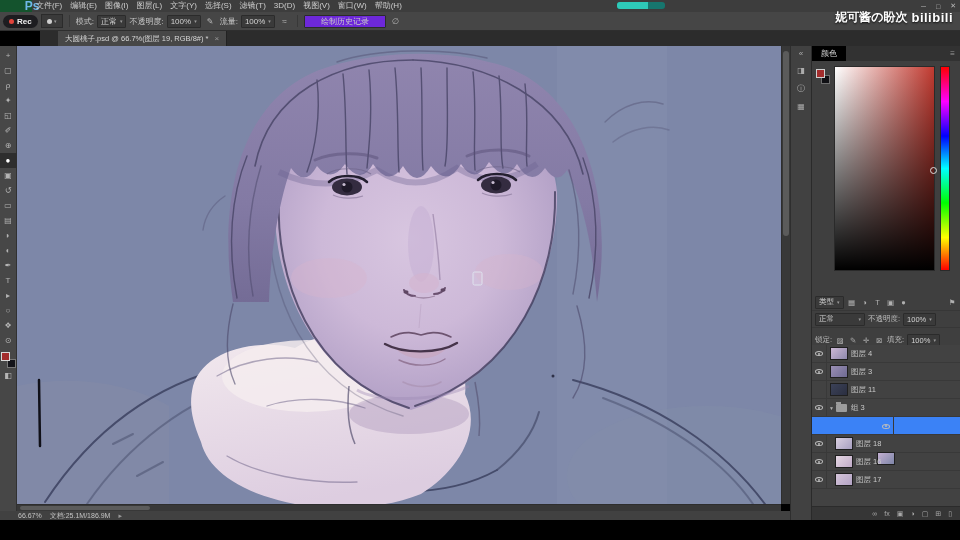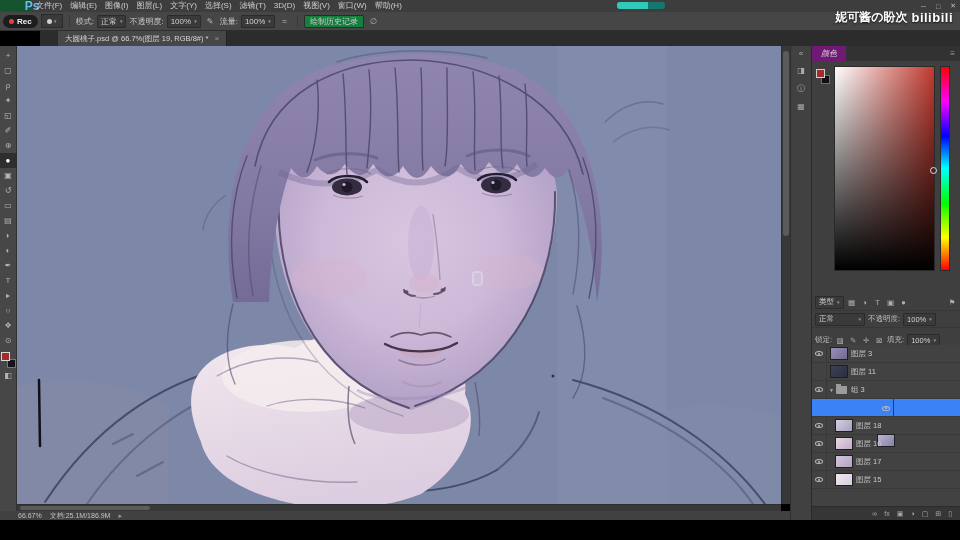--- a/index.html
+++ b/index.html
@@ -34,21 +34,21 @@
   .rec-dot { width:5px; height:5px; border-radius:50%; background:#e2443b; }
   .tool-preview { width:22px; height:14px; background:#3a3a3a; border:1px solid #2b2b2b;
                   display:flex; align-items:center; justify-content:center; gap:2px; color:#cfcfcf; }
   .tool-preview .dot { width:5px; height:5px; border-radius:50%; background:#cfcfcf; }
   .sep { width:1px; height:12px; background:#383838; margin:0 3px; }
   .dd { display:inline-flex; align-items:center; gap:3px; background:#3a3a3a; border:1px solid #2b2b2b;
         height:13px; padding:0 3px; border-radius:1px; color:#d2d2d2; white-space:nowrap; }
   .caret { font-size:5px; color:#9a9a9a; }
   .opt-icon { width:13px; height:13px; display:flex; align-items:center; justify-content:center;
               color:#b5b5b5; font-size:8px; }
-  .btn { background:#15803d; border:1px solid #2b2b2b; height:13px; padding:0 5px; display:inline-flex;
+  .btn { background:#6d28d9; border:1px solid #2b2b2b; height:13px; padding:0 16px; display:inline-flex;
          align-items:center; border-radius:1px; color:#c9c9c9; white-space:nowrap; }
   .lbl { white-space:nowrap; }
 
   
   .tabbar { position:absolute; top:31px; left:0; width:960px; height:15px; background:#2c2c2c;margin-left:40px; }
   .doc-tab { position:absolute; left:18px; top:0; height:15px; background:#474747; display:flex;
              align-items:center; gap:6px; padding:0 7px; font-size:7.5px; color:#d6d6d6;
              border-right:1px solid #222; white-space:nowrap; }
   .tab-close { color:#999; font-size:8px; }
 
@@ -80,21 +80,21 @@
 
   
   .rail { position:absolute; left:790px; top:46px; width:21px; height:474px; background:#414141;
           border-left:1px solid #2e2e2e; display:flex; flex-direction:column; align-items:center;
           padding-top:3px; gap:8px; color:#ababab; font-size:8px; }
 
   
   .panels { position:absolute; left:811px; top:46px; width:149px; height:474px; background:#3f3f3f;
             border-left:1px solid #2a2a2a; font-size:8px; }
   .cpanel-header { height:15px; background:#323232; display:flex; align-items:center; color:#d8d8d8; }
-  .cpanel-tab { background:#701a75; height:15px; padding:0 9px; display:flex; align-items:center;font-style:italic; }
+  .cpanel-tab { background:#000000; height:15px; padding:0 9px; display:flex; align-items:center; }
   .panel-menu-icon { margin-left:auto; padding-right:5px; color:#9b9b9b; }
   .cpanel-body { position:relative; height:218px; }
   .mini-fg { position:absolute; left:4px; top:8px; width:9px; height:9px; background:#a22c2c; border:1px solid #cfcfcf; z-index:2; }
   .mini-bg { position:absolute; left:9px; top:14px; width:9px; height:9px; background:#101014; border:1px solid #6e6e6e; }
   .sat-square { position:absolute; left:22px; top:5px; width:101px; height:205px; border:1px solid #2a2a2a;
                 background-image:linear-gradient(to top,#000,rgba(0,0,0,0)),linear-gradient(to right,#fff,#c13a30); }
   .sat-cursor { position:absolute; left:95px; top:100px; width:7px; height:7px; border:1px solid #dcdcdc;
                 border-radius:50%; }
   .hue-strip { position:absolute; left:128px; top:5px; width:10px; height:205px; border:1px solid #2a2a2a;
                background:linear-gradient(to bottom,#ff0000,#ff00ff 17%,#0000ff 34%,#00ffff 50%,#00ff00 67%,#ffff00 84%,#ff0000); }
@@ -434,20 +434,27 @@
       <span class="licon">⊠</span>
       <span class="lbl">填充:</span>
       <div class="dd">
         <span>100%</span>
         <span class="caret">▾</span>
       </div>
     </div>
 
     <div class="layer-list">
 
+      <div class="layer-row">
+        <div class="eye-cell">
+            <span class="eye"></span>
+          </div>
+        <span class="thumb" style="background:linear-gradient(135deg,#cdb9d6,#8d87ab);"></span>
+        <span class="layer-name">图层 4</span>
+      </div>
 
       <div class="layer-row">
         <div class="eye-cell">
             <span class="eye"></span>
           </div>
         <span class="thumb" style="background:linear-gradient(135deg,#9b8fb5,#6e6a92);"></span>
         <span class="layer-name">图层 3</span>
       </div>
 
       <div class="layer-row hidden-layer">
@@ -496,28 +503,20 @@
 
       <div class="layer-row">
         <div class="eye-cell">
             <span class="eye"></span>
           </div>
         <span class="indent"></span>
         <span class="thumb" style="background:linear-gradient(135deg,#d5c5da,#b3a3c4);"></span>
         <span class="layer-name">图层 17</span>
       </div>
 
-      <div class="layer-row">
-        <div class="eye-cell">
-            <span class="eye"></span>
-          </div>
-        <span class="indent"></span>
-        <span class="thumb" style="background:linear-gradient(135deg,#efe8ee,#d8cede);"></span>
-        <span class="layer-name">图层 15</span>
-      </div>
 
     </div>
 
     <div class="lfooter">
       <span>∞</span>
       <span>fx</span>
       <span>▣</span>
       <span>◑</span>
       <span>▢</span>
       <span>⊞</span>

